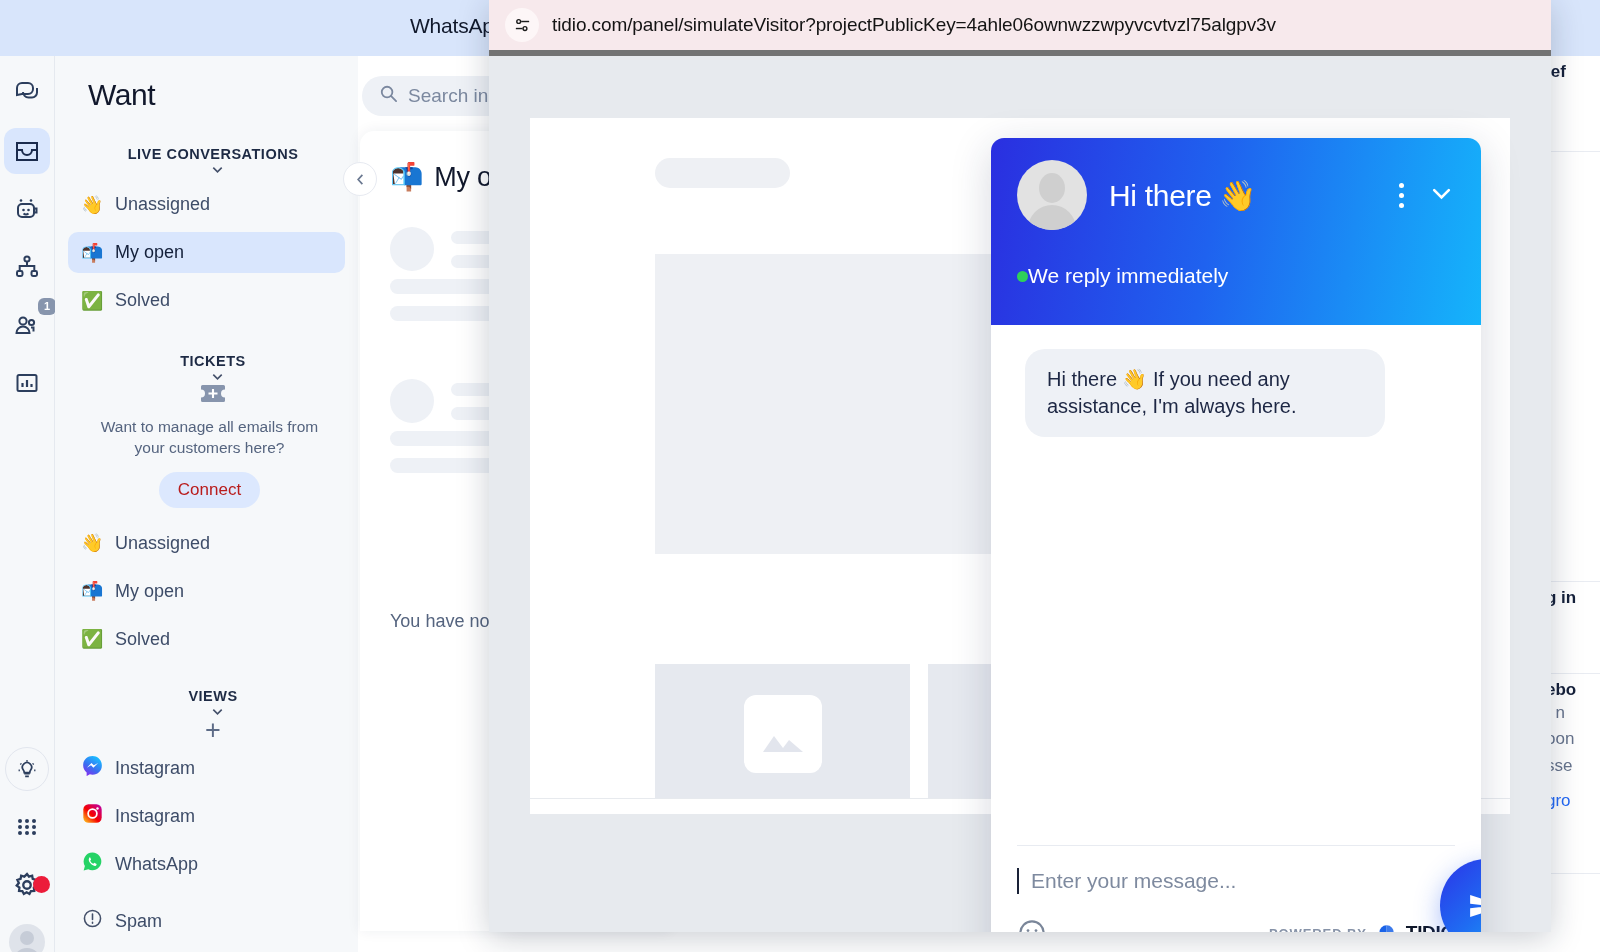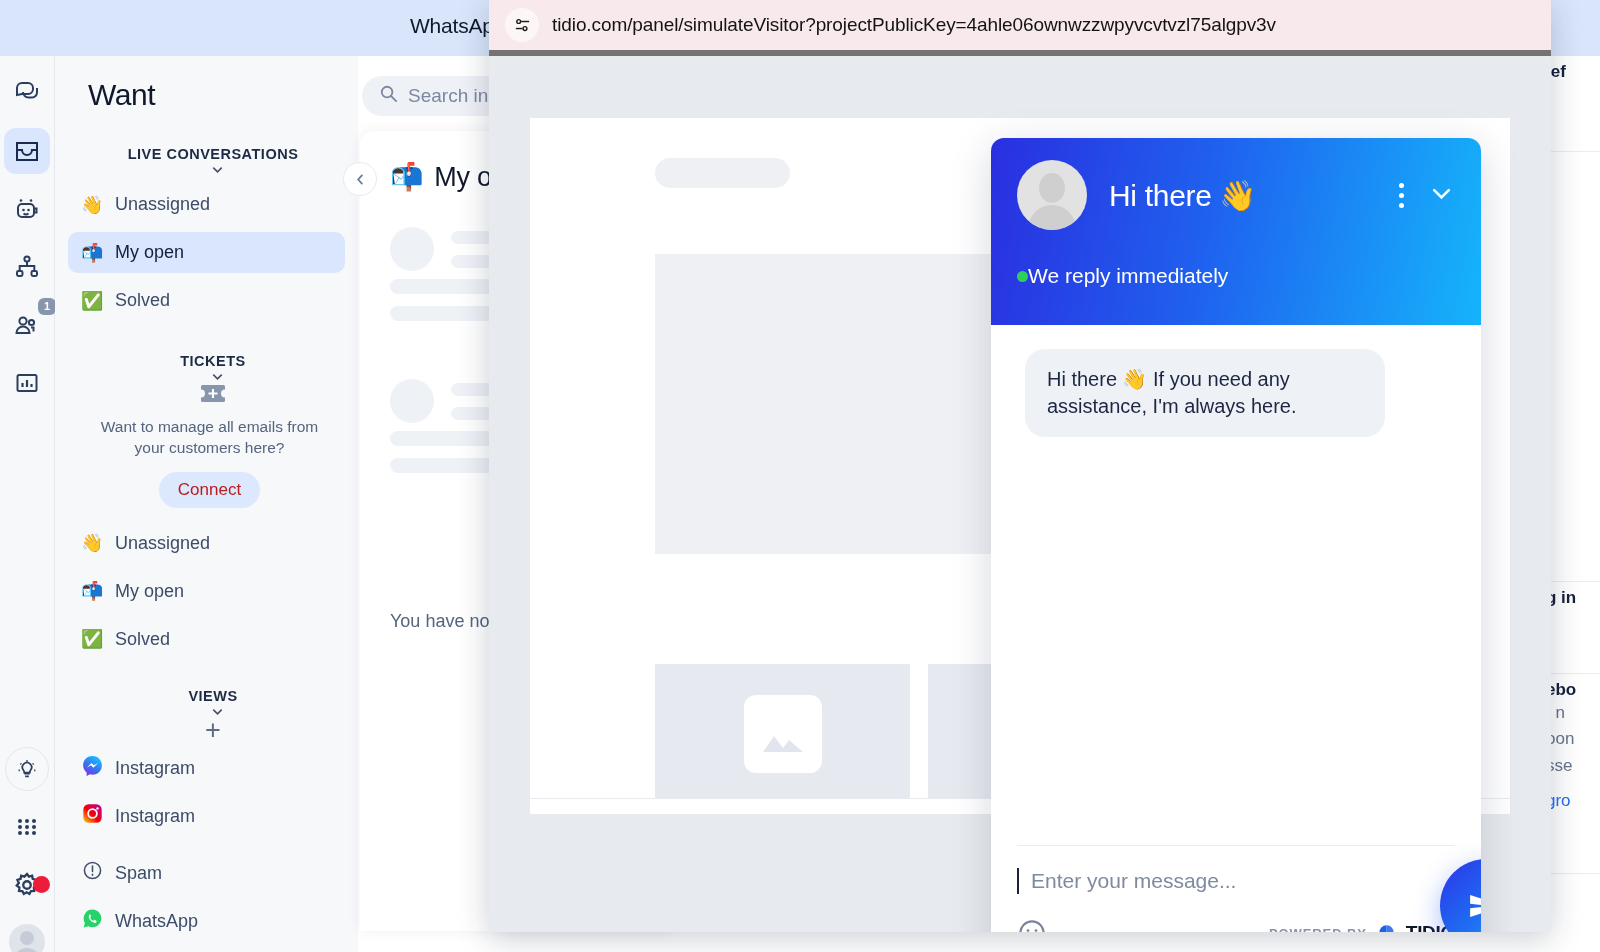--- a/index.html
+++ b/index.html
@@ -431,37 +431,37 @@
                 <stop offset="1" stop-color="#b900b4"></stop>
           </linearGradient>
             </defs>
           <rect x="1.5" y="1.5" width="21" height="21" rx="6" fill="url(#ig)"></rect>
           <circle cx="12" cy="12" r="5" fill="none" stroke="#fff" stroke-width="2"></circle>
           <circle cx="17.7" cy="6.3" r="1.4" fill="#fff"></circle>
         </svg>
       </span>
       <span>Instagram</span>
     </div>
+    <div class="nav-item">
+      <span class="nav-emoji">
+        <svg width="21" height="21" viewBox="0 0 24 24">
+          <path fill="#25d366" d="M12 1.8A10.1 10.1 0 0 0 3.3 17l-1.4 5.2 5.3-1.4A10.1 10.1 0 1 0 12 1.8z"></path>
+          <path fill="#fff" d="M8.8 7.2c.3 0 .5.1.7.5l.8 1.8c.1.3 0 .5-.2.7l-.5.5c-.2.2-.2.4-.1.6a7 7 0 0 0 3.2 3.2c.2.1.4.1.6-.1l.5-.6c.2-.2.4-.3.7-.2l1.8.9c.3.1.4.3.4.6 0 .8-.6 1.7-1.4 1.9-2.5.5-7.9-4.2-7.6-7.4.1-.9 1-2.4 1.1-2.4z"></path>
+        </svg>
+      </span>
+      <span>WhatsApp</span>
+    </div>
     <div class="nav-item" style="margin-top:16px;">
       <span class="nav-emoji">
         <svg width="21" height="21" viewBox="0 0 24 24" fill="none" stroke="#44506a" stroke-width="1.8">
           <circle cx="12" cy="12" r="9.2"></circle>
             <path d="M12 6.8 v6.4 M12 16.4 v.9" stroke-linecap="round"></path>
         </svg>
       </span>
       <span>Spam</span>
-    </div>
-    <div class="nav-item">
-      <span class="nav-emoji">
-        <svg width="21" height="21" viewBox="0 0 24 24">
-          <path fill="#25d366" d="M12 1.8A10.1 10.1 0 0 0 3.3 17l-1.4 5.2 5.3-1.4A10.1 10.1 0 1 0 12 1.8z"></path>
-          <path fill="#fff" d="M8.8 7.2c.3 0 .5.1.7.5l.8 1.8c.1.3 0 .5-.2.7l-.5.5c-.2.2-.2.4-.1.6a7 7 0 0 0 3.2 3.2c.2.1.4.1.6-.1l.5-.6c.2-.2.4-.3.7-.2l1.8.9c.3.1.4.3.4.6 0 .8-.6 1.7-1.4 1.9-2.5.5-7.9-4.2-7.6-7.4.1-.9 1-2.4 1.1-2.4z"></path>
-        </svg>
-      </span>
-      <span>WhatsApp</span>
     </div>
   </div>
 
   <div class="search-box">
     <span>
       <svg width="19" height="19" viewBox="0 0 20 20" fill="none" stroke="#7b889f" stroke-width="1.9">
         <circle cx="8.5" cy="8.5" r="5.6"></circle>
           <path d="M12.8 12.8 L18 18" stroke-linecap="round"></path>
       </svg>
     </span>

